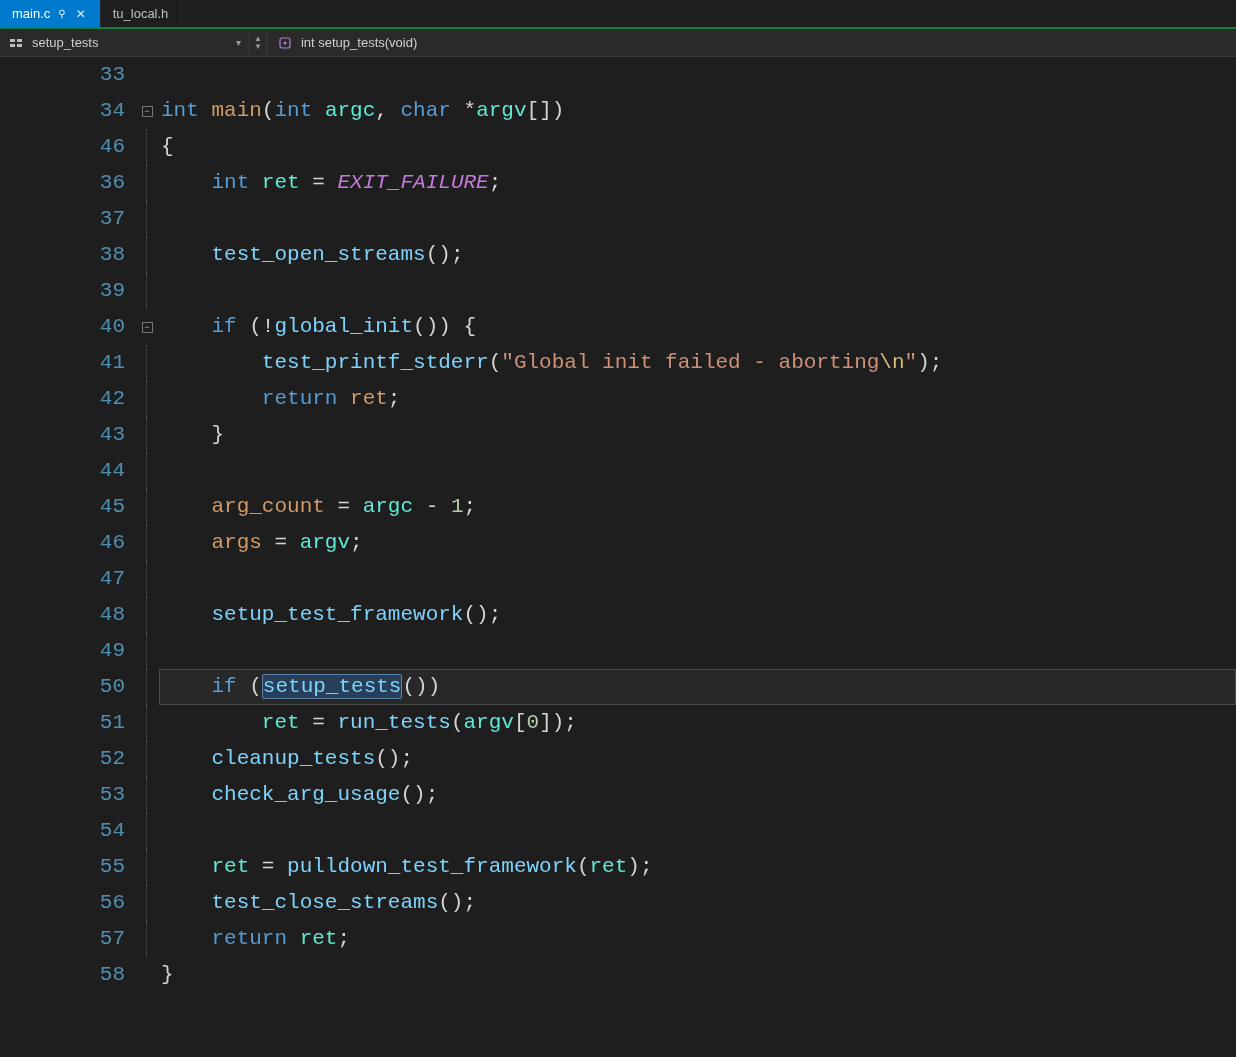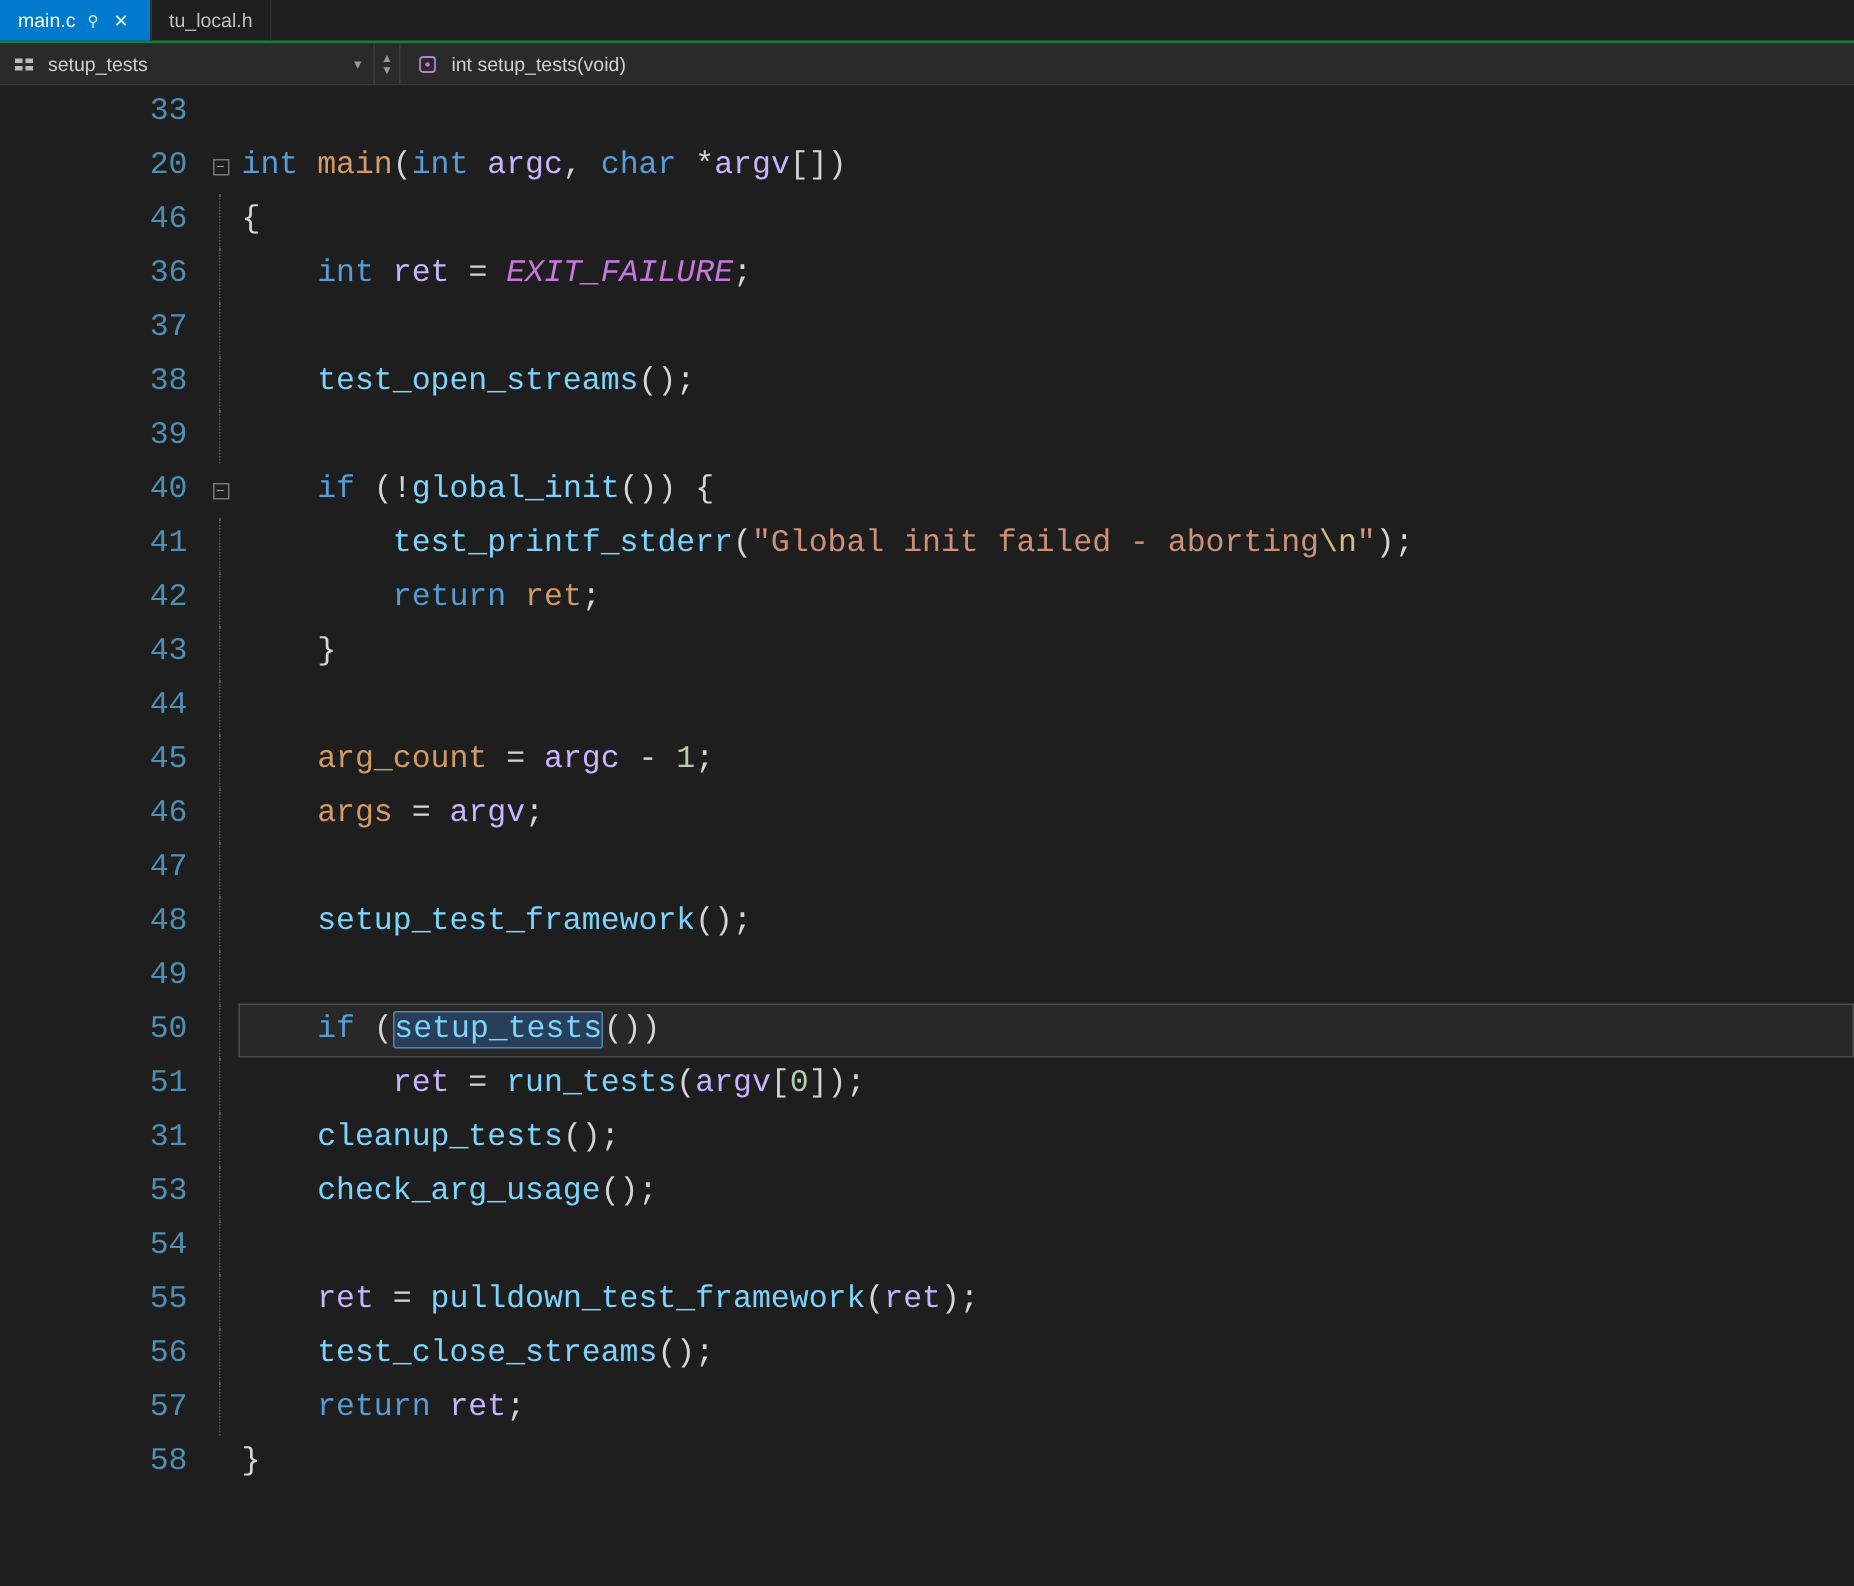--- a/index.html
+++ b/index.html
@@ -153,21 +153,21 @@
     content: "";
     position: absolute;
     left: 0; top: 0; bottom: 0;
     width: 0;
   }
 
   
   .kw   { color: #569cd6; text-align: right; }
   .fn-main { color: #d19a66; }
   .fn-or   { color: #7dd3fc; }
-  .var  { color: #c4b5fd; }
+  .var  { color: #5eead4; }
   .var-or{ color: #d19a66; }
   .num  { color: #b5cea8; }
   .str  { color: #ce9178; }
   .macro{ color: #c678dd; font-style: italic; }
   .pun  { color: #d4d4d4; }
   .op   { color: #d4d4d4; }
   .esc  { color: #d7ba7d; }
 
   .sel-box {
     border: 1px solid #5a7fa8;
@@ -214,39 +214,39 @@
           <circle cx="7" cy="7" r="1.5" fill="#b180d7"></circle>
         </svg>
     </span>
     <span>int setup_tests(void)</span>
   </div>
 </div>
 
 <div class="code-area">
   <div class="gutter" id="gutter">
       <div class="ln">33</div>
-      <div class="ln">20</div>
+      <div class="ln">34</div>
       <div class="ln">46</div>
       <div class="ln">36</div>
       <div class="ln">37</div>
       <div class="ln">38</div>
       <div class="ln">39</div>
       <div class="ln">40</div>
       <div class="ln">41</div>
       <div class="ln">42</div>
       <div class="ln">43</div>
       <div class="ln">44</div>
       <div class="ln">45</div>
       <div class="ln">46</div>
       <div class="ln">47</div>
       <div class="ln">48</div>
       <div class="ln">49</div>
       <div class="ln">50</div>
       <div class="ln">51</div>
-      <div class="ln">31</div>
+      <div class="ln">52</div>
       <div class="ln">53</div>
       <div class="ln">54</div>
       <div class="ln">55</div>
       <div class="ln">56</div>
       <div class="ln">57</div>
       <div class="ln">58</div>
     </div>
   <div class="fold-col" id="foldcol">
       <div class="fc"></div>
       <div class="fc">

